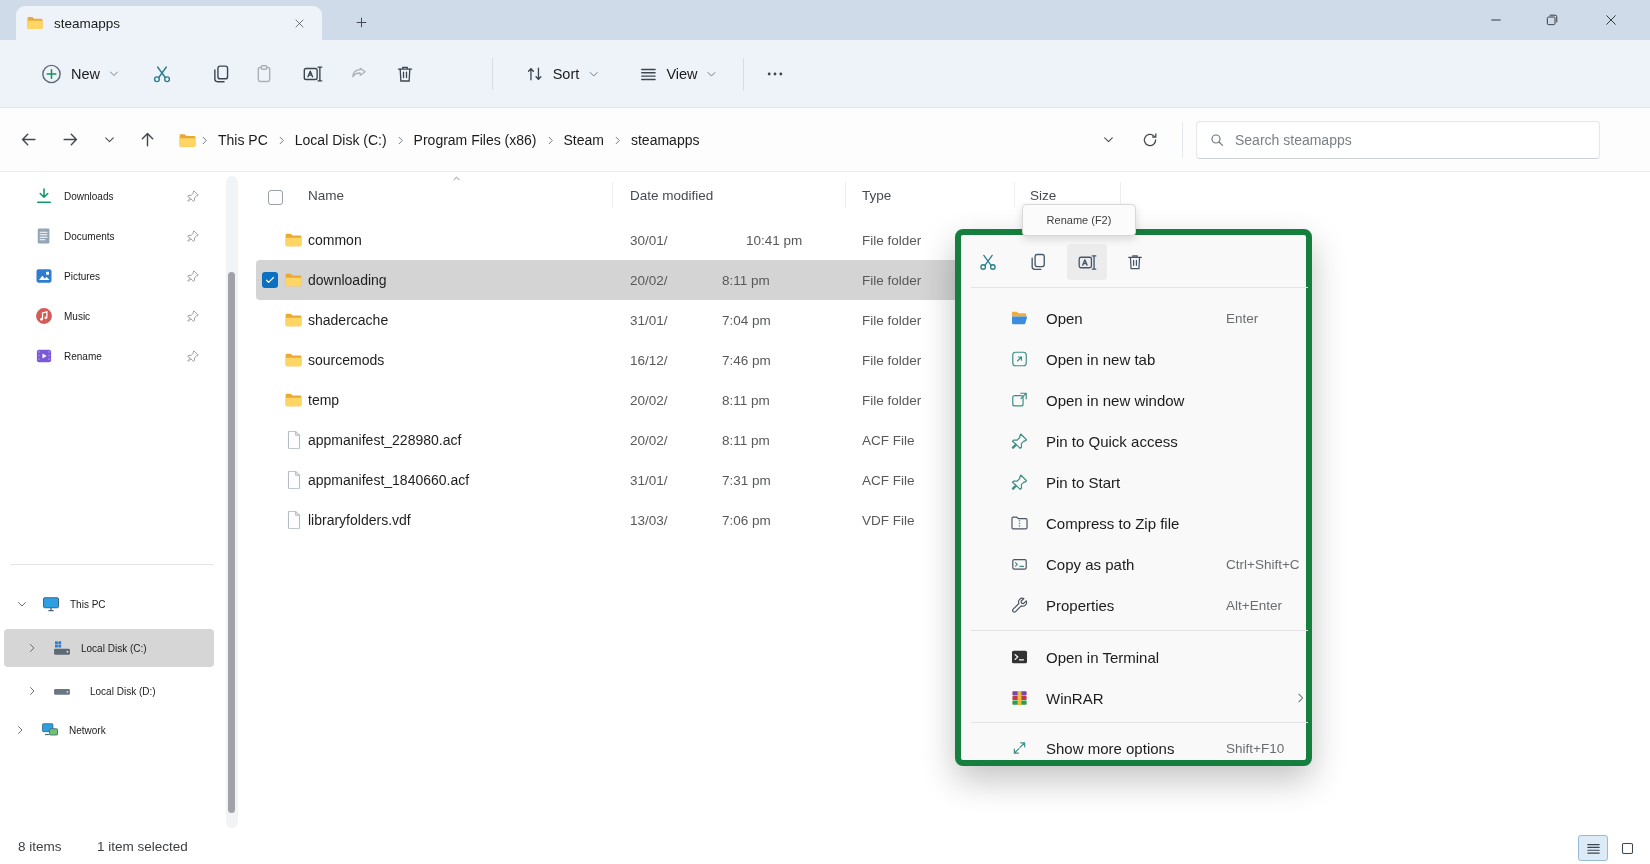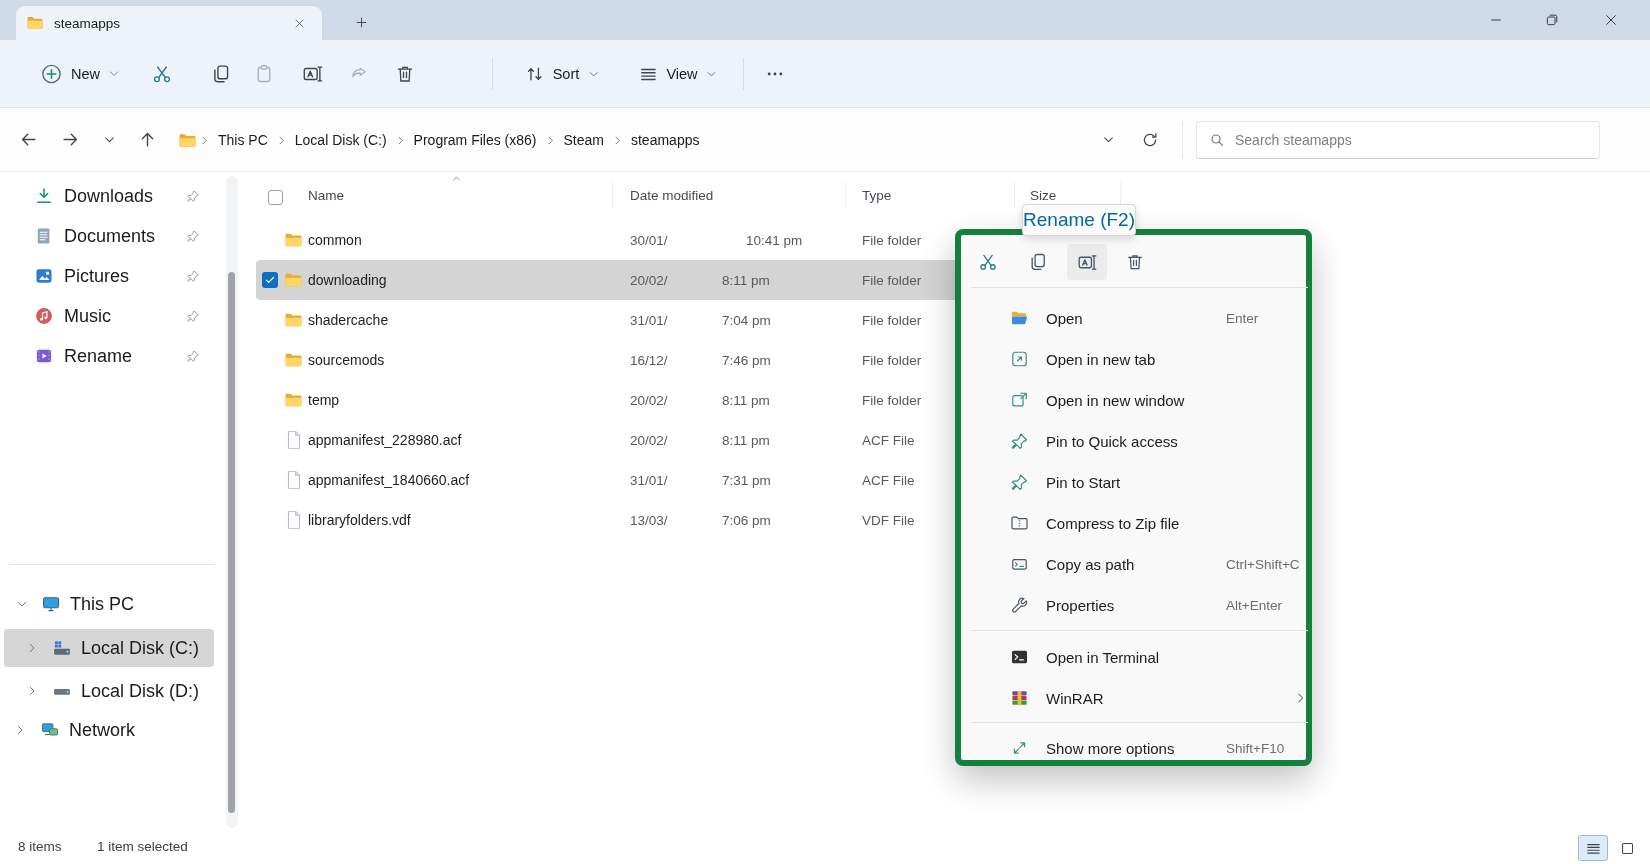--- a/index.html
+++ b/index.html
@@ -44,21 +44,21 @@
   .addr-sep{position:absolute;left:1182px;top:14px;width:1px;height:36px;background:#e4e7ea}
   .searchbox{position:absolute;left:1196px;top:13px;width:404px;height:38px;background:#fff;
     border:1px solid #e4e6e8;border-bottom:1px solid #cfd2d5;border-radius:4px;display:flex;
     align-items:center;gap:10px;padding:0 12px}
   .searchbox input{border:none;outline:none;flex:1;font-family:inherit;font-size:14px;color:#c2410c;background:transparent}
   .searchbox input::placeholder{color:#7a8086}
 
   
   .side-item{position:absolute;left:4px;width:210px;height:38px;display:flex;align-items:center;
     border-radius:4px;cursor:pointer}
-  .side-item .lbl{font-size:18px}
+  .side-item .lbl{font-size:10px}
   .side-sel{background:#d6d6d6}
   .pin-g{color:#8b9096}
   .side-sep{position:absolute;left:10px;top:564px;width:204px;height:1px;background:#e4e4e4}
   .sb-track{position:absolute;left:226px;top:176px;width:12px;height:652px;background:#f2f3f4;border-radius:6px}
   .sb-thumb{position:absolute;left:2px;top:96px;width:7px;height:541px;background:#9fa3a7;border-radius:4px}
   .chev-tree{color:#5f6a72}
 
   
   .hdr-cell{position:absolute;top:188px;font-size:13.5px;color:#454b51;cursor:pointer}
   .col-sep{position:absolute;top:182px;width:1px;height:26px;background:#eceeef}
@@ -85,21 +85,21 @@
   .cm-qa.hover{background:#ececec}
   .cm-hr{position:absolute;left:10px;width:337px;height:1px;background:#e4e4e4}
   .cm-item{position:absolute;left:5px;width:347px;height:41px;border-radius:4px;cursor:pointer}
   .cm-ic{position:absolute;left:44px;top:50%;transform:translateY(-50%)}
   .cm-lbl{position:absolute;left:80px;top:50%;transform:translateY(-50%);font-size:15px;color:#1c1c1c;white-space:nowrap}
   .cm-sc{position:absolute;left:260px;top:50%;transform:translateY(-50%);font-size:13.5px;color:#6a6d70;white-space:nowrap}
   .cm-sub{position:absolute;left:328px;top:50%;transform:translateY(-50%);color:#5f6a72}
   .teal{color:#3d8f85}
   .tooltip{position:absolute;left:1022px;top:204px;width:114px;height:32px;background:#fbfbfb;
     border:1px solid #d8d8d8;border-radius:4px;box-shadow:0 3px 8px rgba(0,0,0,.14);display:flex;
-    align-items:center;justify-content:center;font-size:19px;color:#0369a1;z-index:60}
+    align-items:center;justify-content:center;font-size:11px;color:#404040;z-index:60}
 </style>
 </head>
 <body>
 
 <svg width="0" height="0" style="position:absolute">
   <defs>
     <symbol id="s-folder" viewBox="0 0 24 24">
         <path d="M2 5.5A1.5 1.5 0 0 1 3.5 4h5l2.2 2.2H20.5A1.5 1.5 0 0 1 22 7.7V18a2 2 0 0 1-2 2H4a2 2 0 0 1-2-2z" fill="#eaa836"></path>
         <path d="M2 9h20v9a2 2 0 0 1-2 2H4a2 2 0 0 1-2-2z" fill="#ffd563"></path>
       </symbol>
@@ -606,21 +606,21 @@
       <span class="icon chev-tree" style="margin-left:22px">
           <svg width="12" height="12">
             <use href="#s-chev"></use>
           </svg>
         </span>
       <span class="icon" style="margin-left:14px">
           <svg width="20" height="20">
             <use href="#s-drive"></use>
           </svg>
         </span>
-      <span class="lbl" style="margin-left:9px">Local Disk (D:)</span>
+      <span class="lbl" style="margin-left:18px">Local Disk (D:)</span>
     </div>
     <div class="side-item" style="top:711px">
       <span class="icon chev-tree" style="margin-left:10px">
           <svg width="12" height="12">
             <use href="#s-chev"></use>
           </svg>
         </span>
       <span class="icon" style="margin-left:14px">
           <svg width="20" height="20">
             <use href="#s-network"></use>

